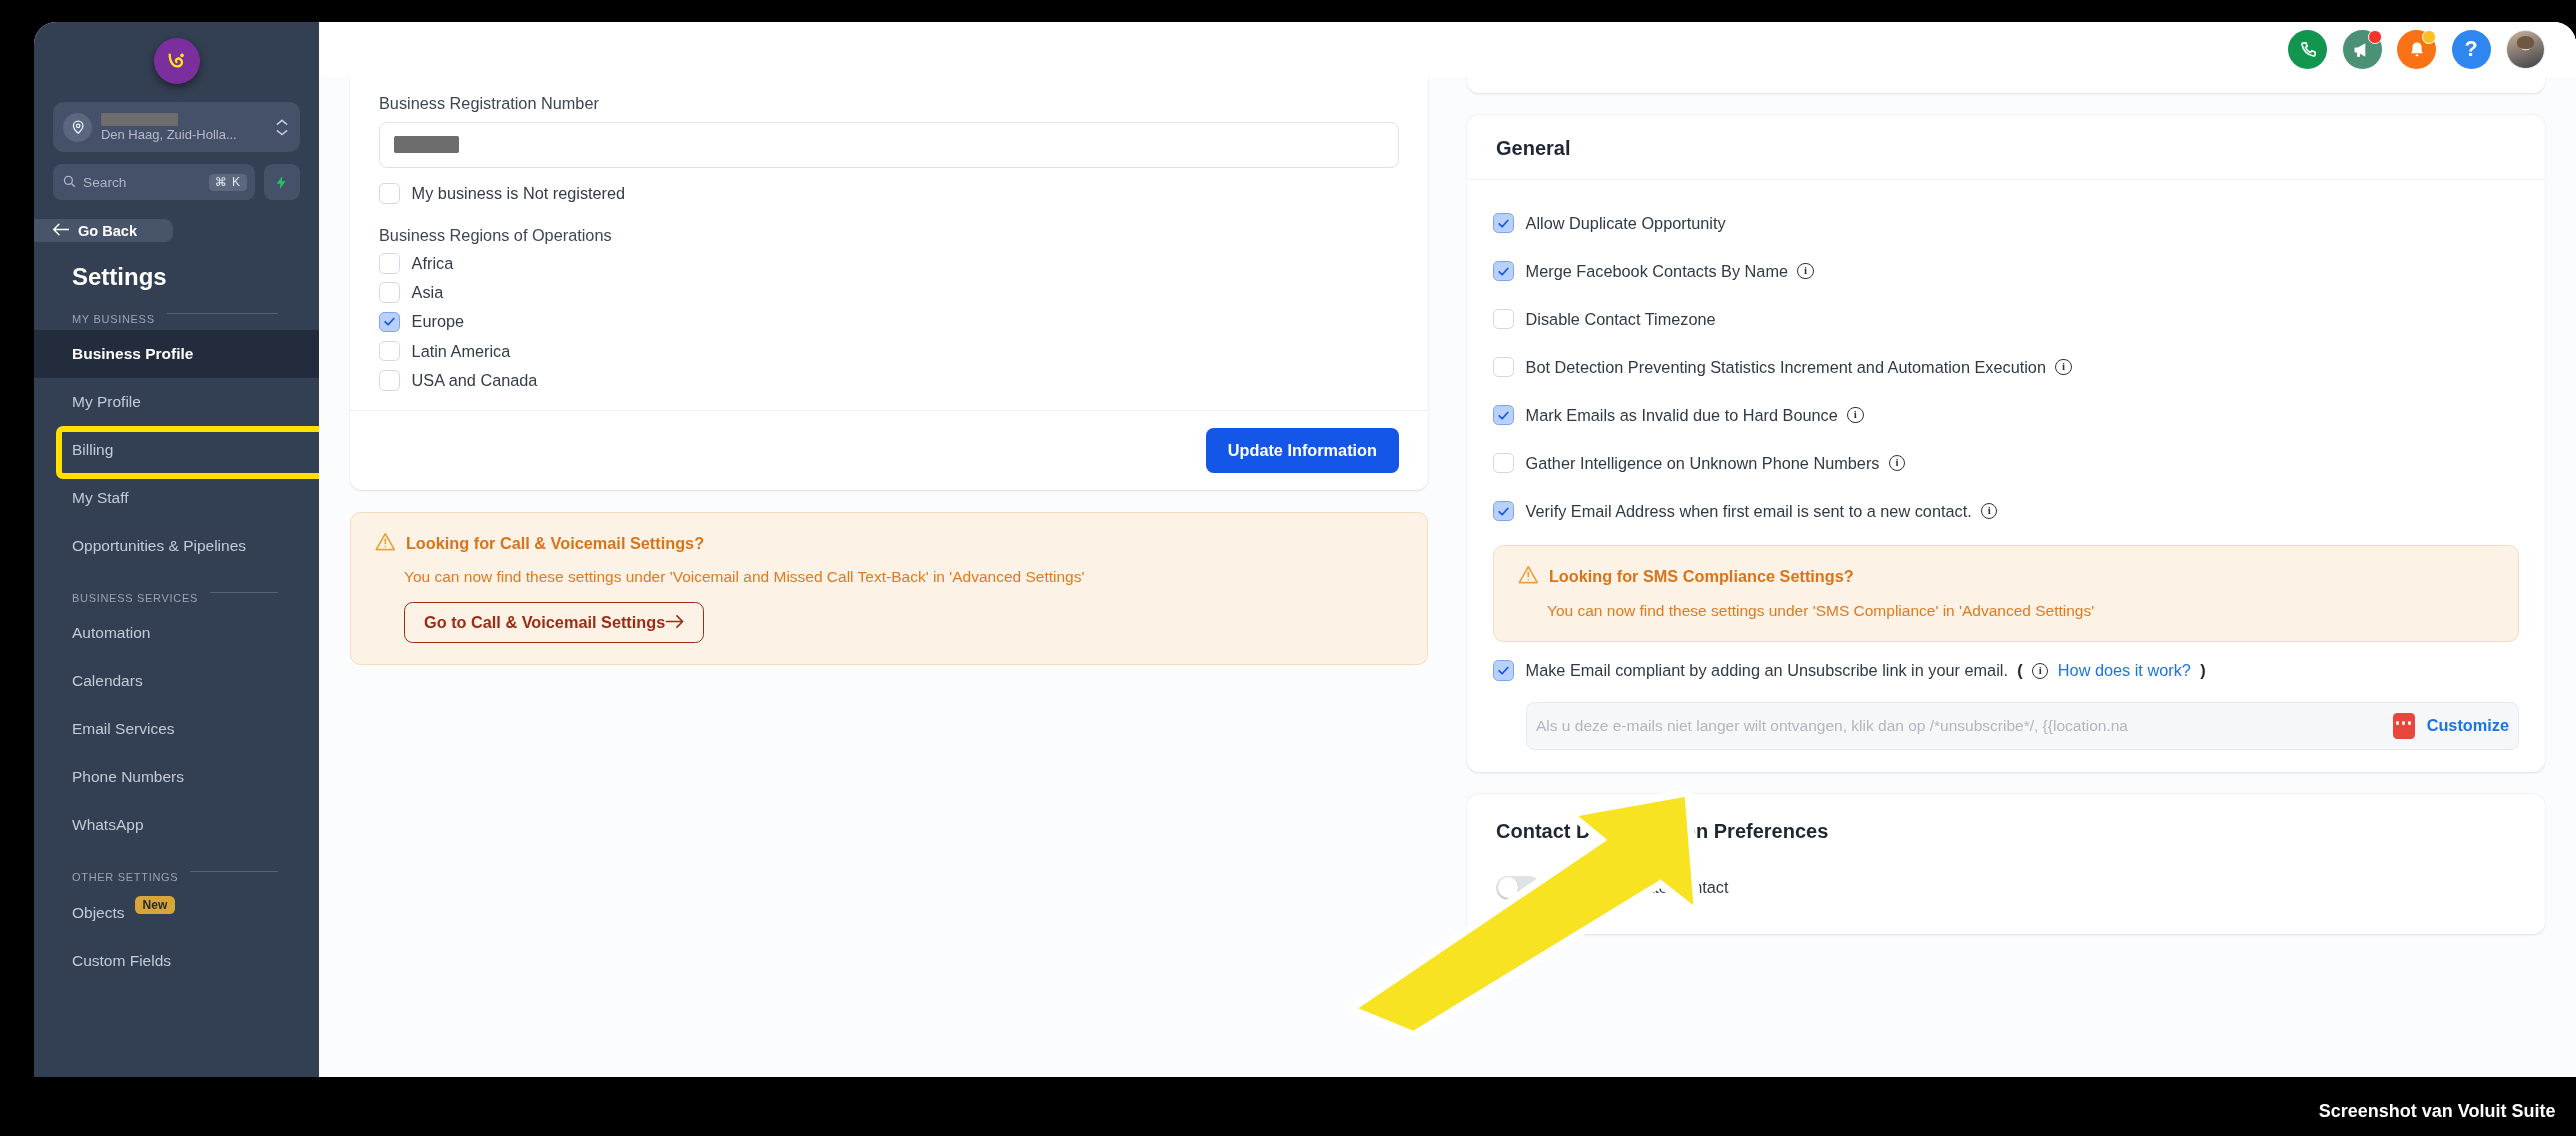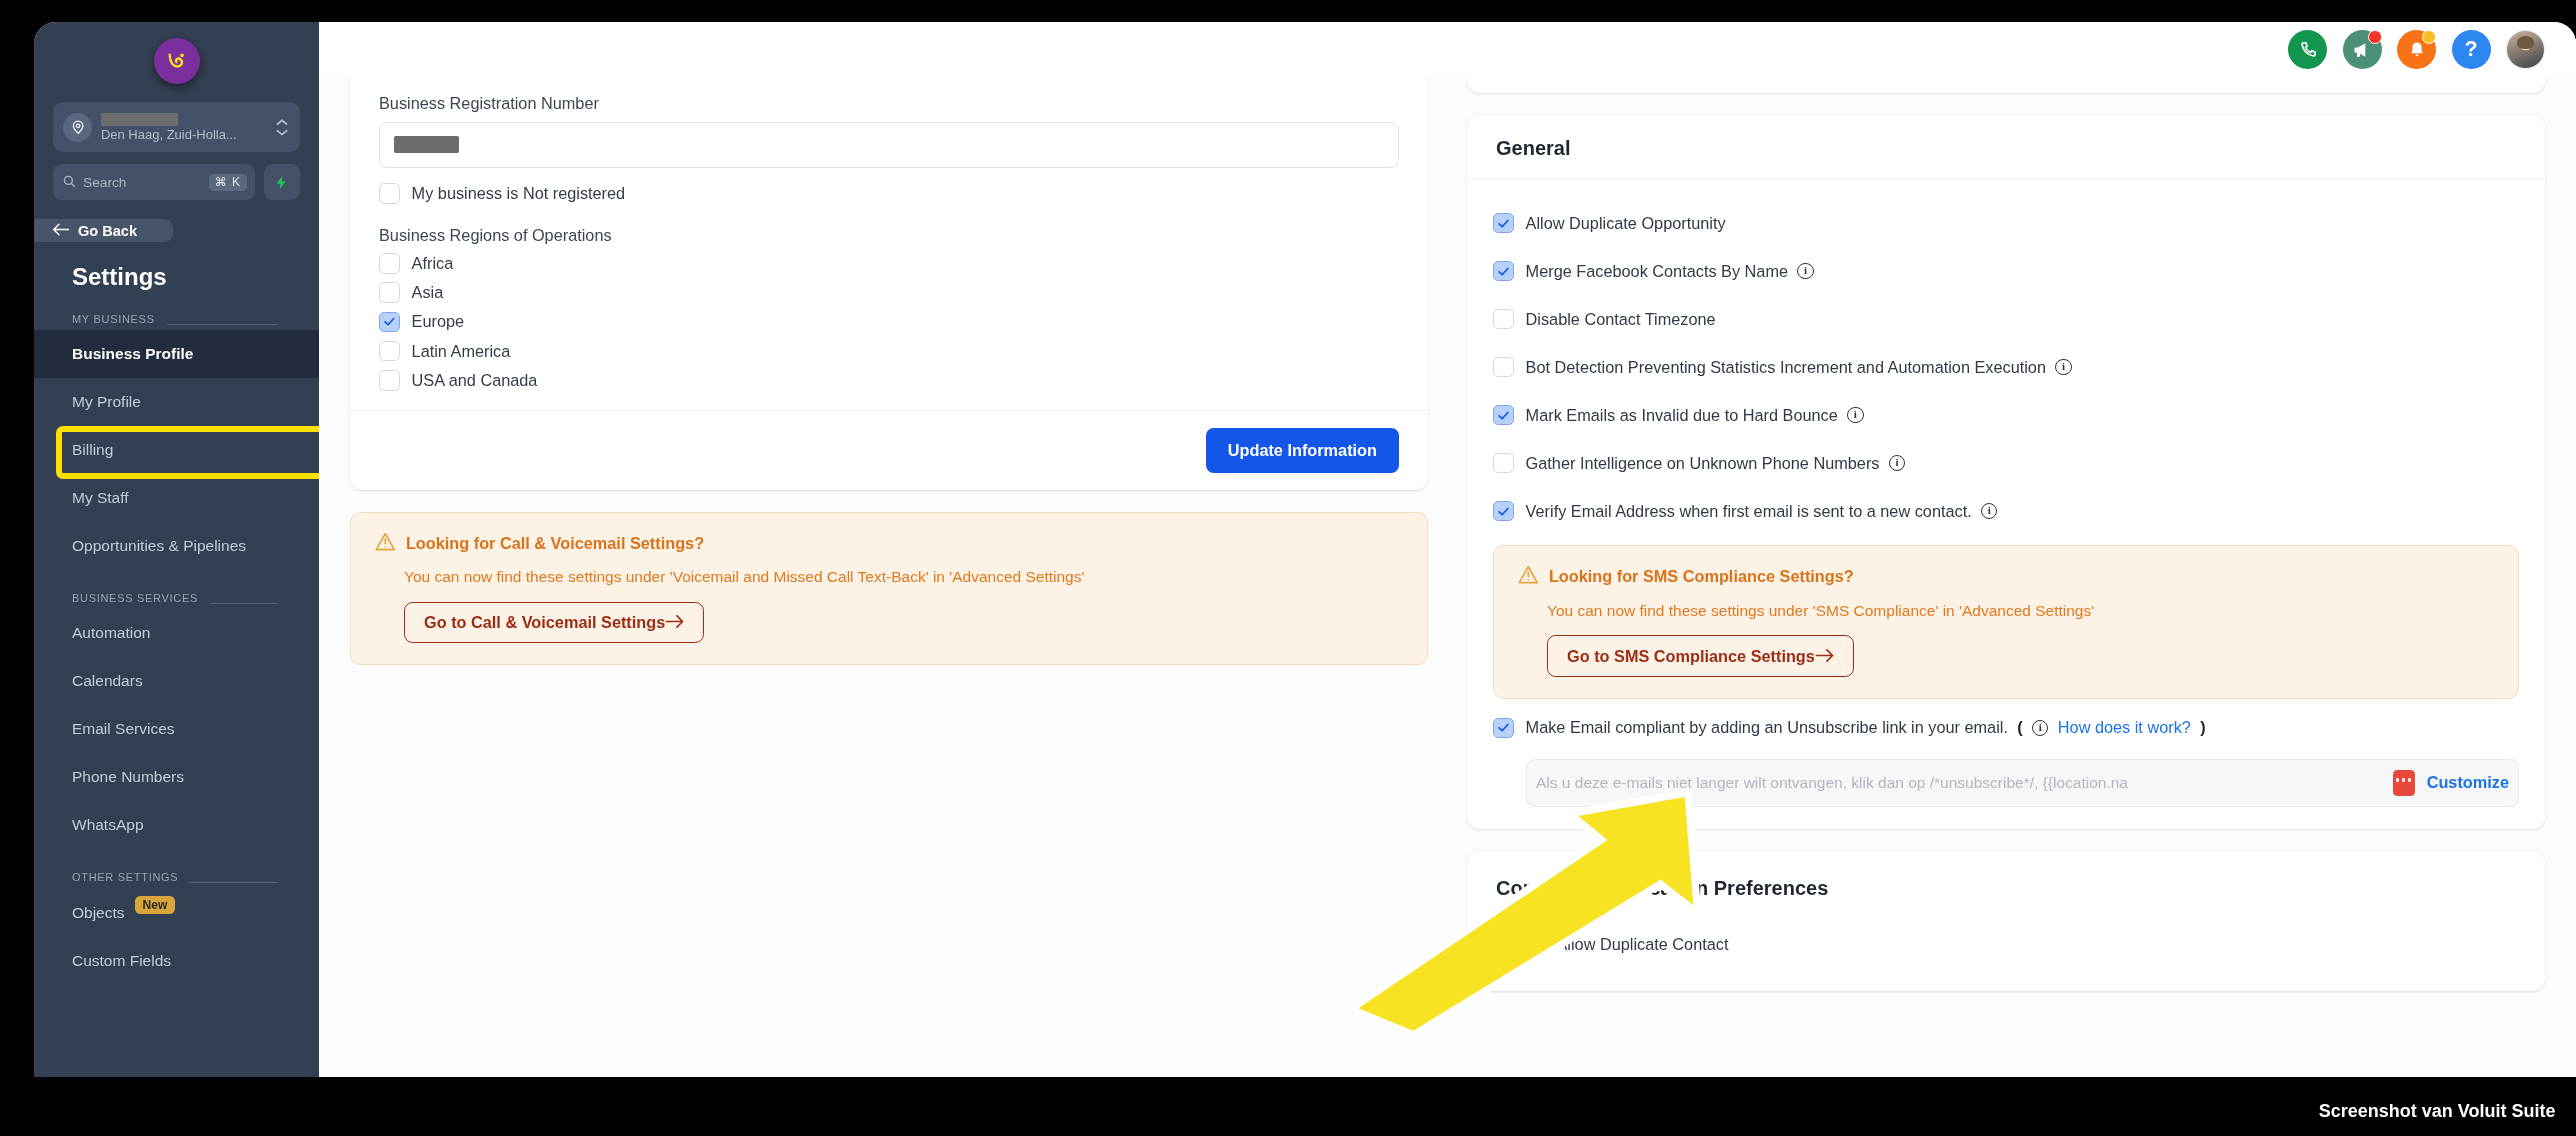--- a/index.html
+++ b/index.html
@@ -83,21 +83,21 @@
     color:#fff; font-size:14.6px; font-weight:600;
   }
 
   .settings-title {
     margin: 20.6px 0 0 38px;
     font-size: 24px; font-weight: 700; color:#fff;
   }
 
   .sec-head {
     margin: 22px 0 5.2px 38px;
-    display:flex; align-items:flex-end; gap:12px;
+    display:flex; align-items:flex-start; gap:12px;
     font-size: 11px; letter-spacing:0.7px; color:#9aa4b4;
     padding-right:41px;
   }
   .sec-head .rule { flex:1; height:0.9px; background:#57627a; }
 
   .nav-item {
     height: 48px; display:flex; align-items:center;
     padding-left: 38px; font-size:15.5px; color:#c3cbd8;
     gap:10.3px;
   }
@@ -594,28 +594,20 @@
                 <span>
                   <svg width="20.6" height="19" viewBox="0 0 24 22" fill="none" stroke="#e8a33d" stroke-width="1.9" stroke-linejoin="round">
                     <path d="M12 2 22.5 20.5H1.5z"></path>
                       <path d="M12 8.5v5" stroke-linecap="round"></path>
                       <circle cx="12" cy="17" r=".9" fill="#e8a33d" stroke="none"></circle>
                   </svg>
                 </span>
                 <span>Looking for SMS Compliance Settings?</span>
               </div>
               <div class="alert-sub">You can now find these settings under 'SMS Compliance' in 'Advanced Settings'</div>
-              <div class="alert-btn">
-                <span>Go to SMS Compliance Settings</span>
-                <span>
-                  <svg width="19" height="13" viewBox="0 0 22 16" fill="none" stroke="#9c2c14" stroke-width="2" stroke-linecap="round" stroke-linejoin="round">
-                      <path d="M14 1l7 7-7 7M1 8h20"></path>
-                    </svg>
-                </span>
-              </div>
             </div>
 
             <div class="gen-row" style="margin-top:5.2px">
               <span class="chk on">
                 <svg width="13" height="13" viewBox="0 0 24 24" fill="none" stroke="#1457e8" stroke-width="3.2" stroke-linecap="round" stroke-linejoin="round">
                     <path d="M4 12.5 9.5 18 20 6.5"></path>
                   </svg>
               </span>
               <span class="gen-label">
                 <span>Make Email compliant by adding an Unsubscribe link in your email.</span>

